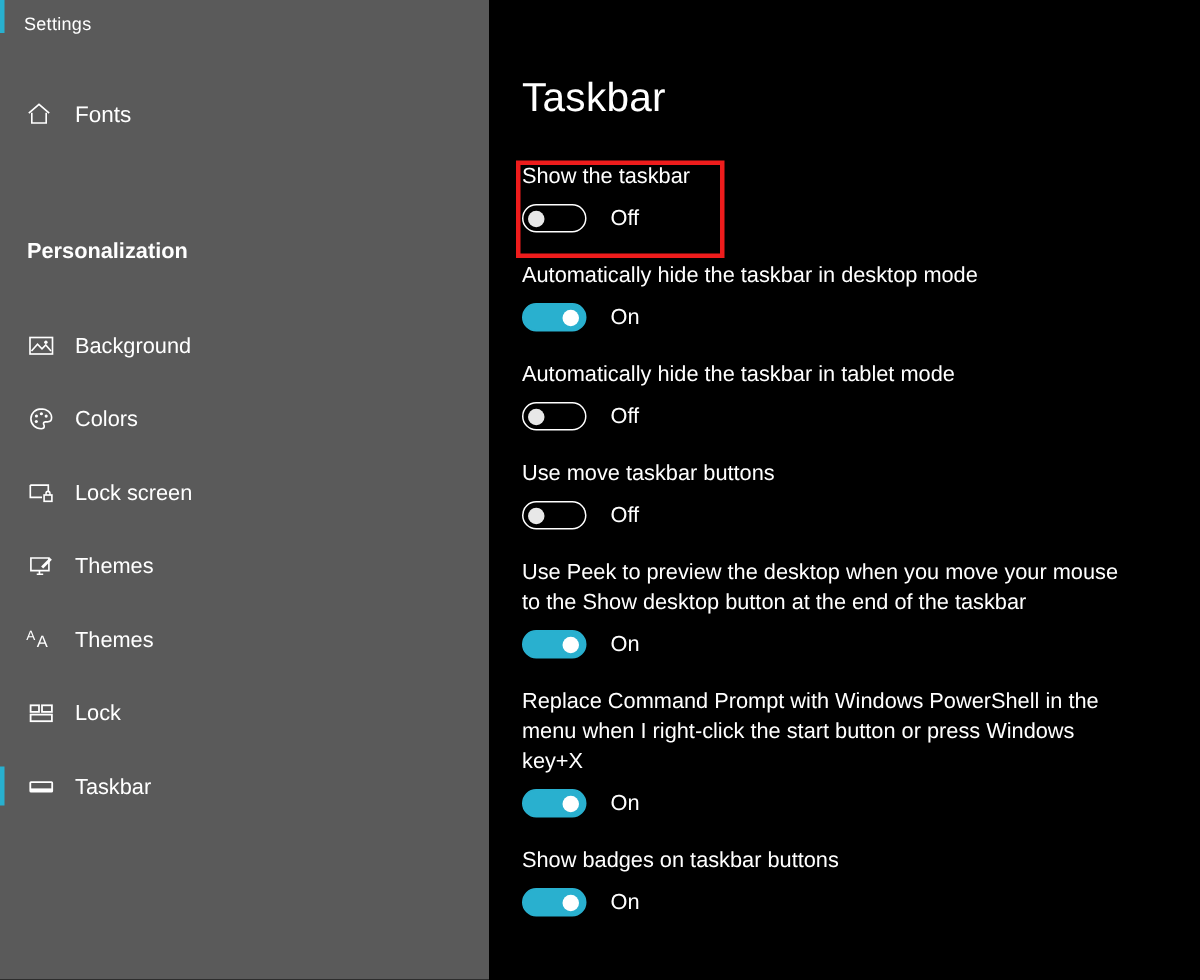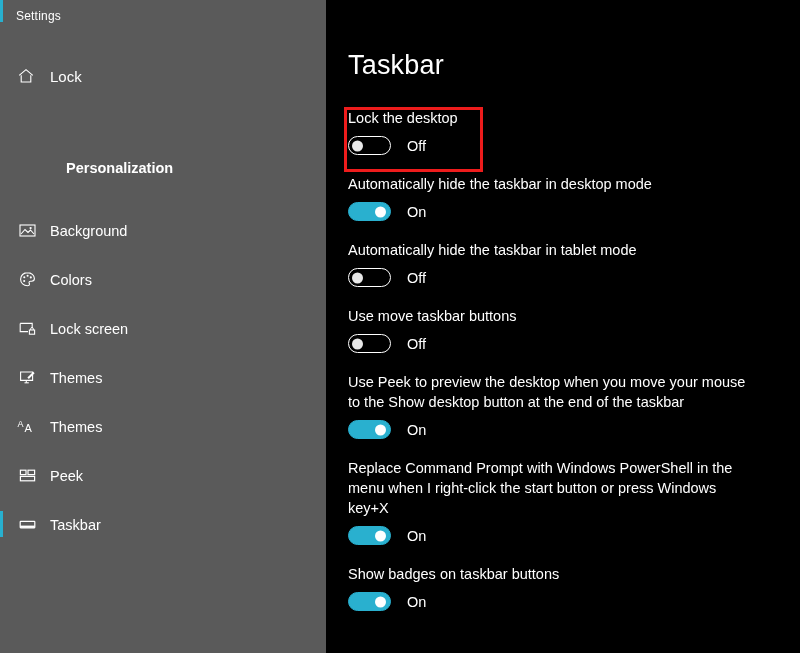--- a/index.html
+++ b/index.html
@@ -103,21 +103,20 @@
     margin-right: 4px;
   }
 
   .section-heading {
     position: absolute;
     left: 18px;
     top: 160px;
     font-size: 14.5px;
     font-weight: bold;
     color: #ffffff;
-    margin-left: 48px;
   }
 
   #navlist {
     position: absolute;
     left: 0;
     top: 206px;
     width: 326px;
   }
   .nav-item {
     position: relative;
@@ -245,21 +244,21 @@
 
     <div class="window-title">Settings</div>
 
     <div class="home-row">
       <span class="home-icon">
         <svg width="18" height="18" viewBox="0 0 18 18">
           <path d="M2.2 8.4 L9 2.6 L15.8 8.4" fill="none" stroke="#ffffff" stroke-width="1.1"></path>
           <path d="M4.2 8.2 L4.2 15 L13.8 15 L13.8 8.2" fill="none" stroke="#ffffff" stroke-width="1.1"></path>
         </svg>
       </span>
-      <span class="home-label">Lock</span>
+      <span class="home-label">Fonts</span>
     </div>
 
 
     <div class="section-heading">Personalization</div>
 
     <div id="navlist">
 
       <div class="nav-item">
 
         <span class="nav-icon">
@@ -324,42 +323,42 @@
 
       <div class="nav-item">
 
         <span class="nav-icon">
           <svg width="19" height="19" viewBox="0 0 19 19">
             <rect x="2.4" y="4.2" width="5.6" height="4.4" fill="none" stroke="#ffffff" stroke-width="1.2"></rect>
             <rect x="10" y="4.2" width="6.6" height="4.4" fill="none" stroke="#ffffff" stroke-width="1.2"></rect>
             <rect x="2.4" y="10.4" width="14.2" height="4.4" fill="none" stroke="#ffffff" stroke-width="1.2"></rect>
           </svg>
         </span>
-        <span class="nav-label">Peek</span>
+        <span class="nav-label">Lock</span>
       </div>
 
       <div class="nav-item selected">
         <span class="nav-sel-bar"></span>
         <span class="nav-icon">
           <svg width="19" height="19" viewBox="0 0 19 19">
             <rect x="2.2" y="6.4" width="14.6" height="6.4" rx="0.5" fill="none" stroke="#ffffff" stroke-width="1.2"></rect>
             <rect x="2.2" y="10.6" width="14.6" height="2.2" fill="#ffffff"></rect>
           </svg>
         </span>
         <span class="nav-label">Taskbar</span>
       </div>
 
     </div>
   </div>
 
   <div id="main">
     <div class="page-title">Taskbar</div>
     <div id="settings-list">
         <div class="setting">
-          <div class="setting-label">Lock the desktop</div>
+          <div class="setting-label">Show the taskbar</div>
           <div class="toggle-row">
             <div class="toggle off">
               <div class="knob"></div>
             </div>
             <span class="toggle-state">Off</span>
           </div>
         </div>
         <div class="setting">
           <div class="setting-label">Automatically hide the taskbar in desktop mode</div>
           <div class="toggle-row">

